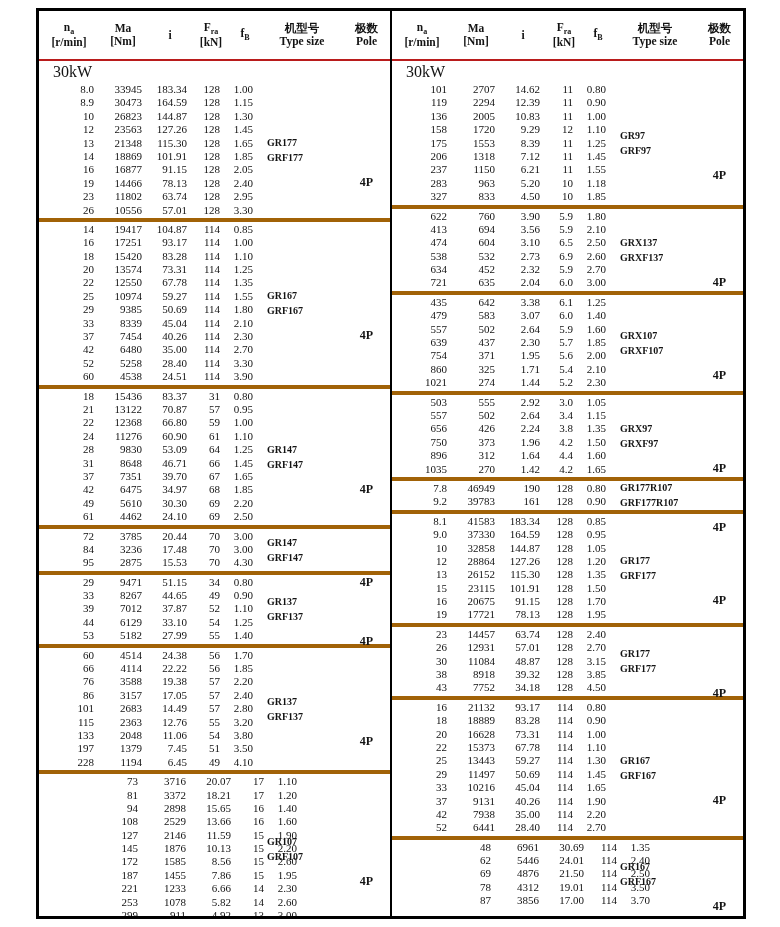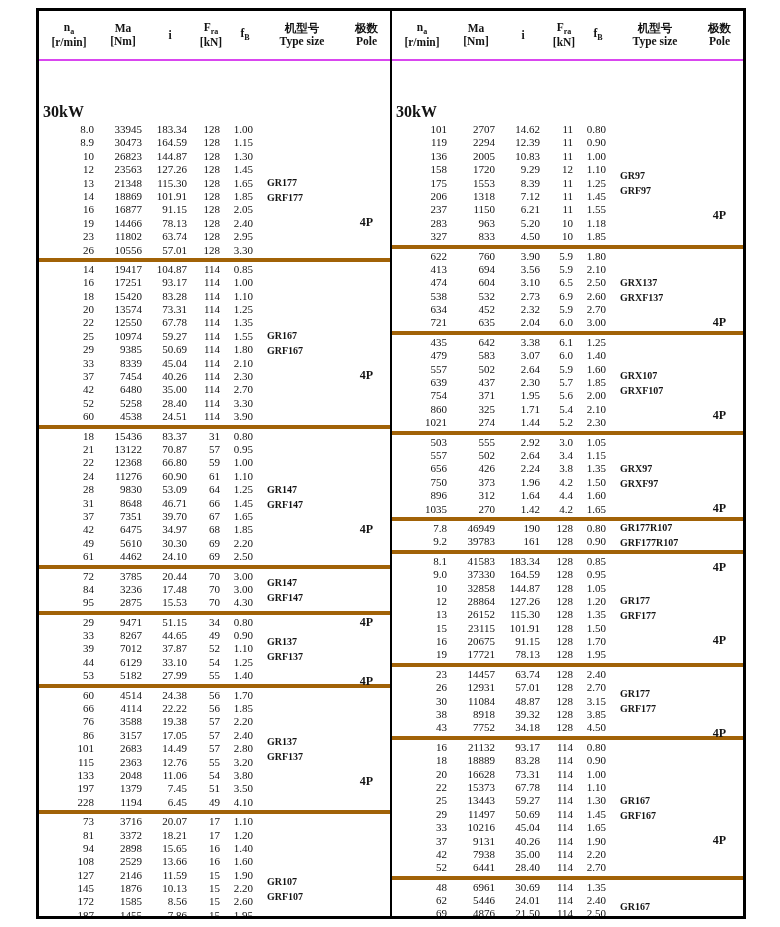--- a/index.html
+++ b/index.html
@@ -8,31 +8,31 @@
     font-family:"Liberation Serif", serif; color:#131313; overflow:hidden;
   }
   .spec-table {
     position:absolute; left:36px; top:8px; width:710px; height:911px;
     box-sizing:border-box; border:3px solid #000; display:flex; background:#fff;
   }
   .panel { width:351px; display:flex; flex-direction:column; overflow:hidden; }
   .v-divider { width:2px; background:#000; flex:0 0 2px; }
   .panel-header {
     display:grid; grid-template-columns:60px 48px 46px 36px 32px 82px 47px;
-    border-bottom:2px solid #d946ef; height:48px; flex:0 0 48px;
+    border-bottom:2px solid #b91c1c; height:48px; flex:0 0 48px;
   }
   .h-cell {
     display:flex; flex-direction:column; align-items:center; justify-content:center;
     font-weight:bold; font-size:11.5px; line-height:13px; text-align:center;
   }
   .h-cell sub { font-size:8px; line-height:8px; }
   .panel-body { flex:1 1 auto; overflow:hidden; }
-  .section-title { font-weight:bold; font-size:16px; height:21px; line-height:21px; padding-left:4px;margin-top:40px; }
+  .section-title { font-weight:normal; font-size:16px; height:21px; line-height:21px; padding-left:14px; }
   .block { position:relative; border-bottom:4px solid #a16207; padding:1px 0; }
-  .block.last { border-bottom:none; }
+  .block.last { border-bottom:none;padding-left:44px; }
   .row {
     display:grid; grid-template-columns:60px 48px 46px 36px 32px;
     height:13.4px; line-height:13.4px; font-size:11px;
   }
   .cell { text-align:right; white-space:nowrap; }
   .c0 { padding-right:5px; }
   .c1 { padding-right:5px; }
   .c2 { padding-right:6px; }
   .c3 { padding-right:9px; }
   .c4 { padding-right:8px; }

